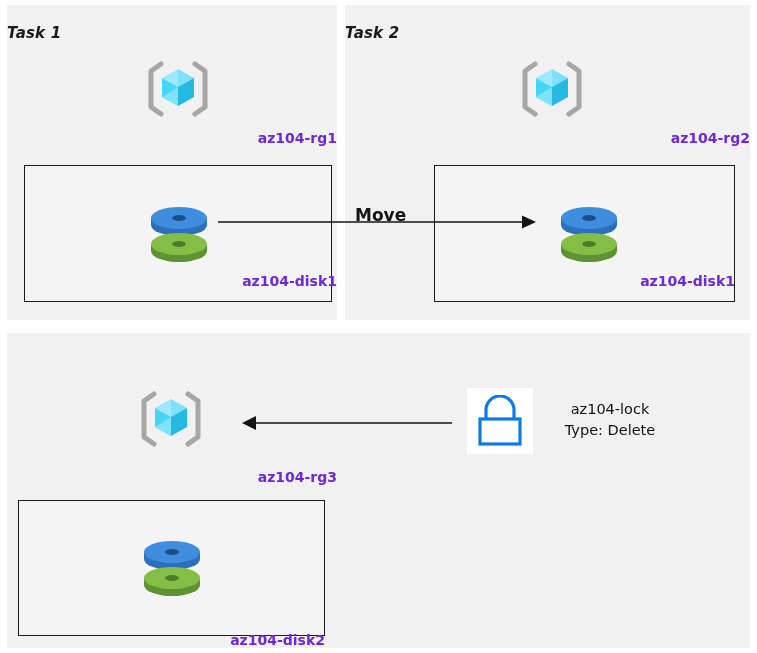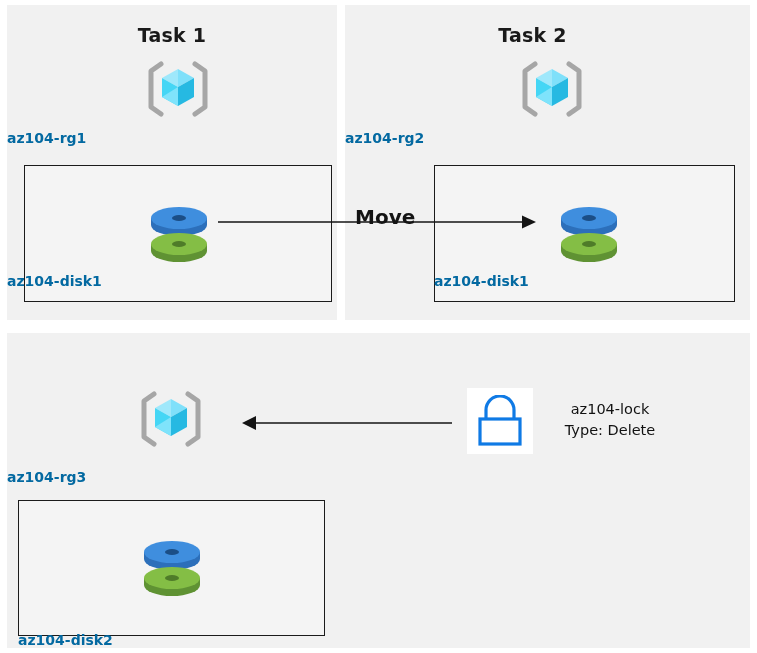--- a/index.html
+++ b/index.html
@@ -23,37 +23,38 @@
   .panel {
     position: absolute;
     background: #f1f1f1;
   }
   #panel-task1 { left: 7px;  top: 5px;   width: 330px; height: 315px; }
   #panel-task2 { left: 345px;top: 5px;   width: 405px; height: 315px; }
   #panel-task3 { left: 7px;  top: 333px; width: 743px; height: 315px; }
 
   .task-title {
     position: absolute;
-    font-size: 19px;
+    font-size: 15px;
     font-weight: bold;
     color: #1a1a1a;
-    text-align: center;
+    text-align: left;
     white-space: nowrap;
     letter-spacing: 0.2px;
+    font-style: italic;
   }
   #task1-title { left: 0;   top: 19px; width: 330px; }
   #task2-title { left: 0;   top: 19px; width: 375px; }
   #task3-title { left: 0;   top: 22px; width: 330px; }
 
   .rg-label, .disk-label {
     position: absolute;
     font-size: 14px;
     font-weight: bold;
-    color: #0369a1;
-    text-align: left;
+    color: #6d28d9;
+    text-align: right;
     white-space: nowrap;
   }
 
   
   .rg-box {
     position: absolute;
     background: #f4f4f4;
     border: 1.6px solid #1b1b1b;
     box-sizing: border-box;
   }
@@ -107,21 +108,21 @@
 
   
   .arrow-svg { position: absolute; overflow: visible; }
   #arrow-move  { left: 218px; top: 212px; }
   #arrow-lock  { left: 240px; top: 412px; }
 
   #move-label {
     position: absolute;
     left: 355px;
     top: 205px;
-    font-size: 20px;
+    font-size: 17px;
     font-weight: bold;
     color: #141414;
     white-space: nowrap;
   }
 </style>
 </head>
 <body>
 
 <div class="stage">
 

